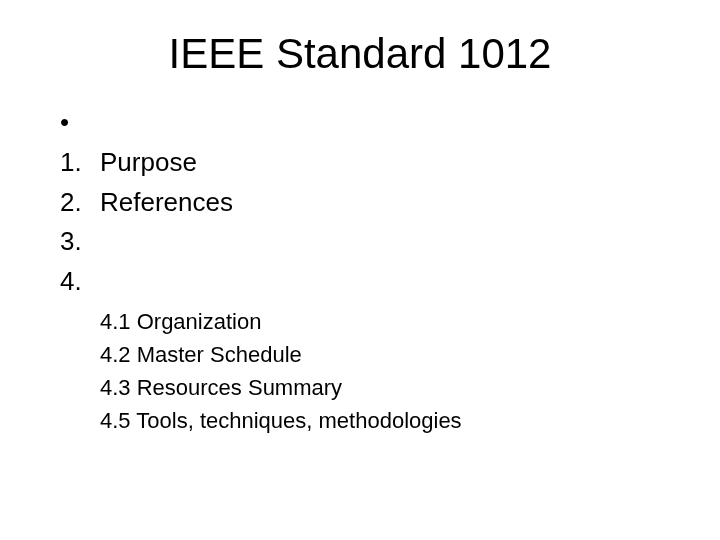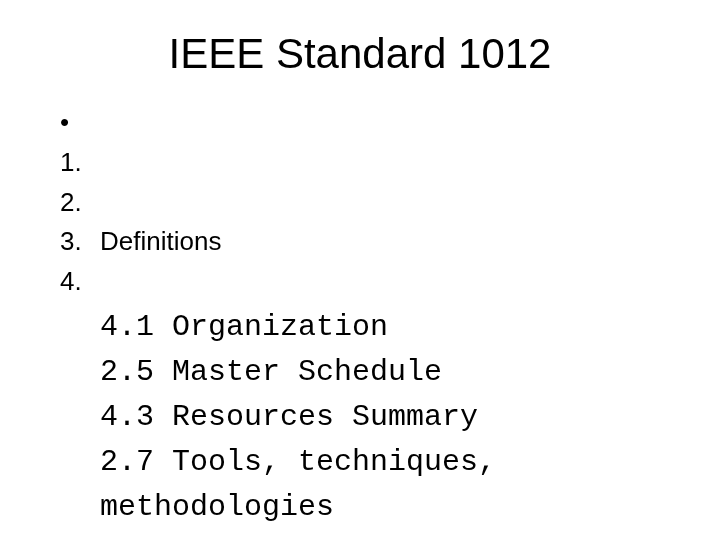--- a/index.html
+++ b/index.html
@@ -55,57 +55,57 @@
       min-width: 40px;
       display: inline-block;
     }
 
     .sub-items {
       margin-left: 40px;
       margin-top: 4px;
     }
 
     .sub-item {
-      font-size: 30px;
+      font-size: 22px;
       color: #000000;
       line-height: 1.5;
-      font-family: Liberation Mono, monospace;
     }
   </style>
 </head>
 <body>
 
 <h1 class="title">IEEE Standard 1012</h1>
 
 <div class="content">
 
   <div class="bullet-item">
     <span class="marker">•</span>
     <span>
       <br>
     </span>
   </div>
 
   <div class="numbered-item">
     <span class="marker">1.</span>
+    <span>Purpose</span>
   </div>
 
   <div class="numbered-item">
     <span class="marker">2.</span>
+    <span>References</span>
   </div>
 
   <div class="numbered-item">
     <span class="marker">3.</span>
-    <span>Definitions</span>
   </div>
 
   <div class="numbered-item">
     <span class="marker">4.</span>
   </div>
 
   <div class="sub-items">
     <div class="sub-item">4.1  Organization</div>
-    <div class="sub-item">2.5 Master Schedule</div>
+    <div class="sub-item">4.2 Master Schedule</div>
     <div class="sub-item">4.3 Resources Summary</div>
-    <div class="sub-item">2.7 Tools, techniques, methodologies</div>
+    <div class="sub-item">4.5 Tools, techniques, methodologies</div>
   </div>
 
 </div>
 
 </body></html>

